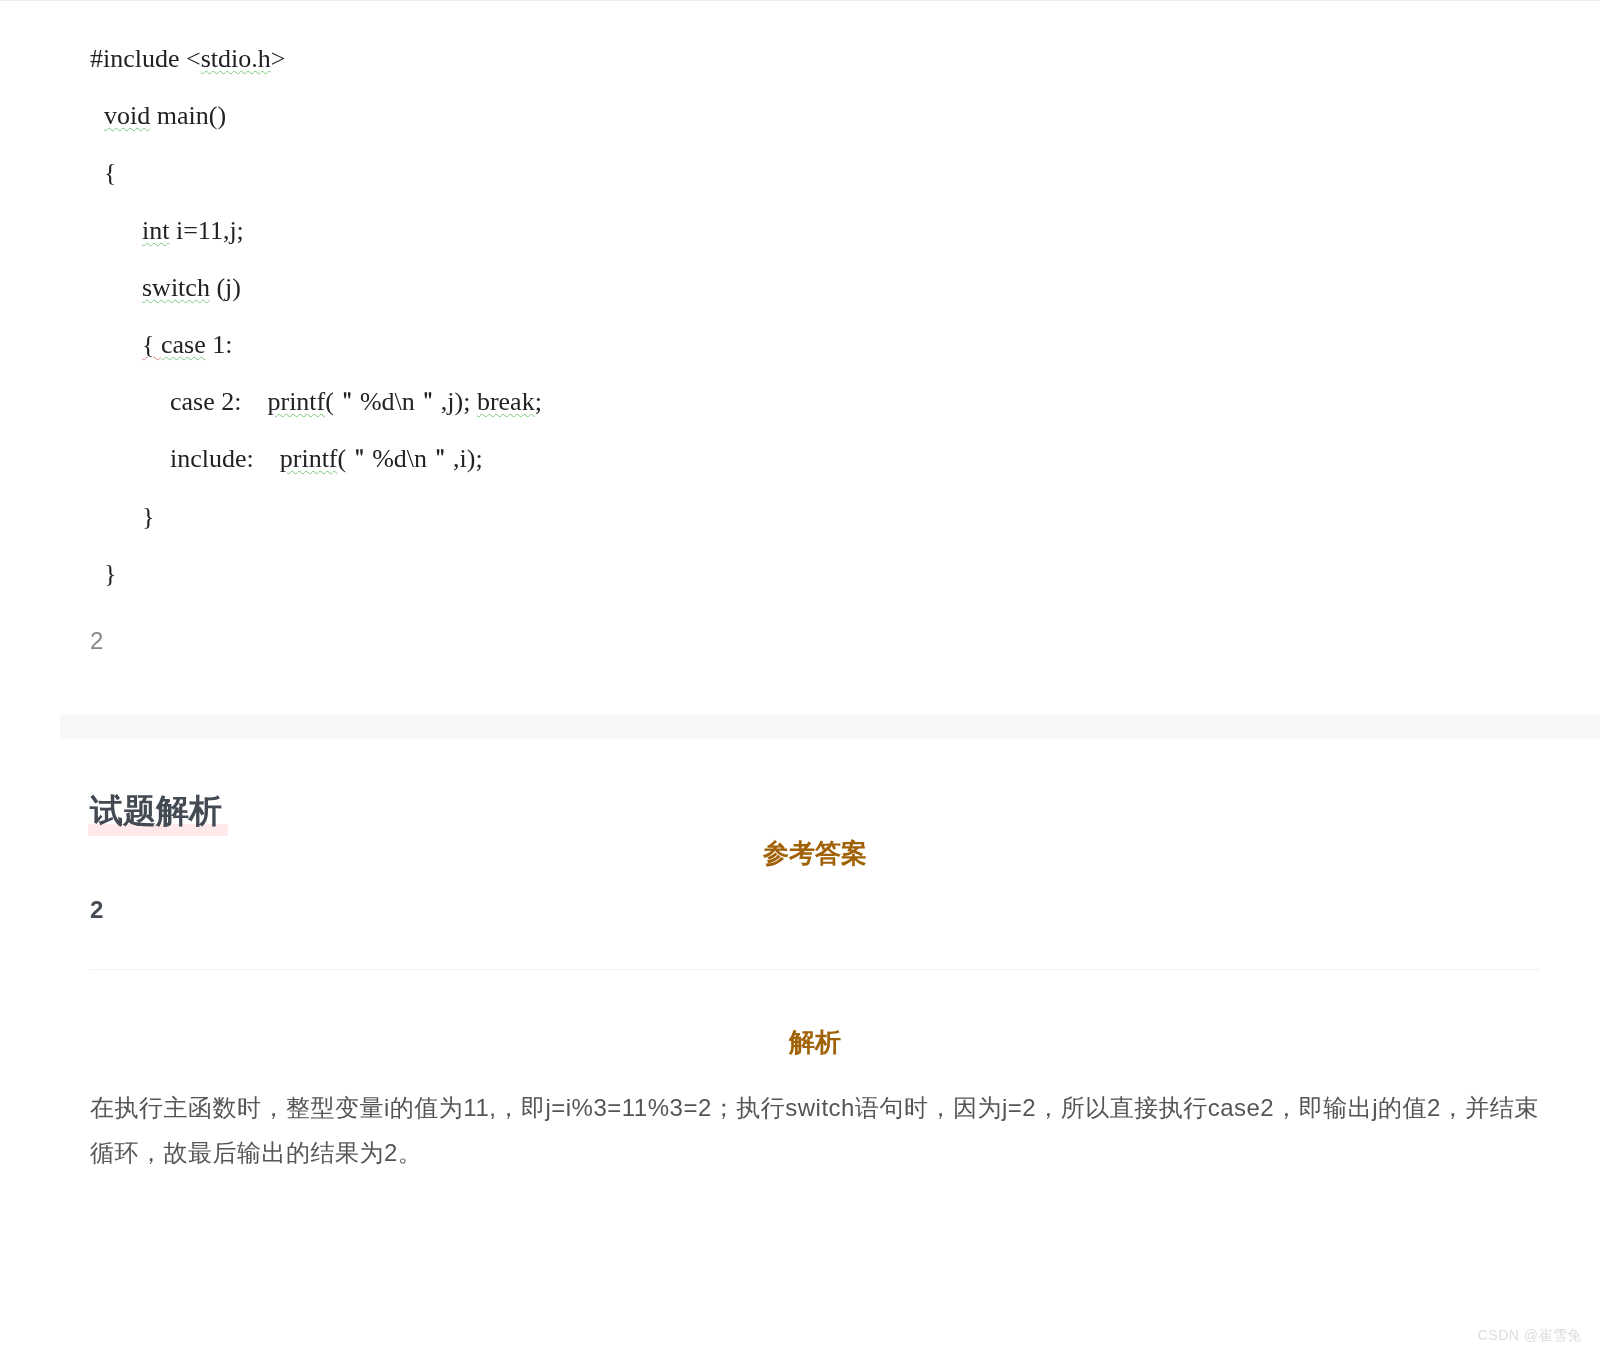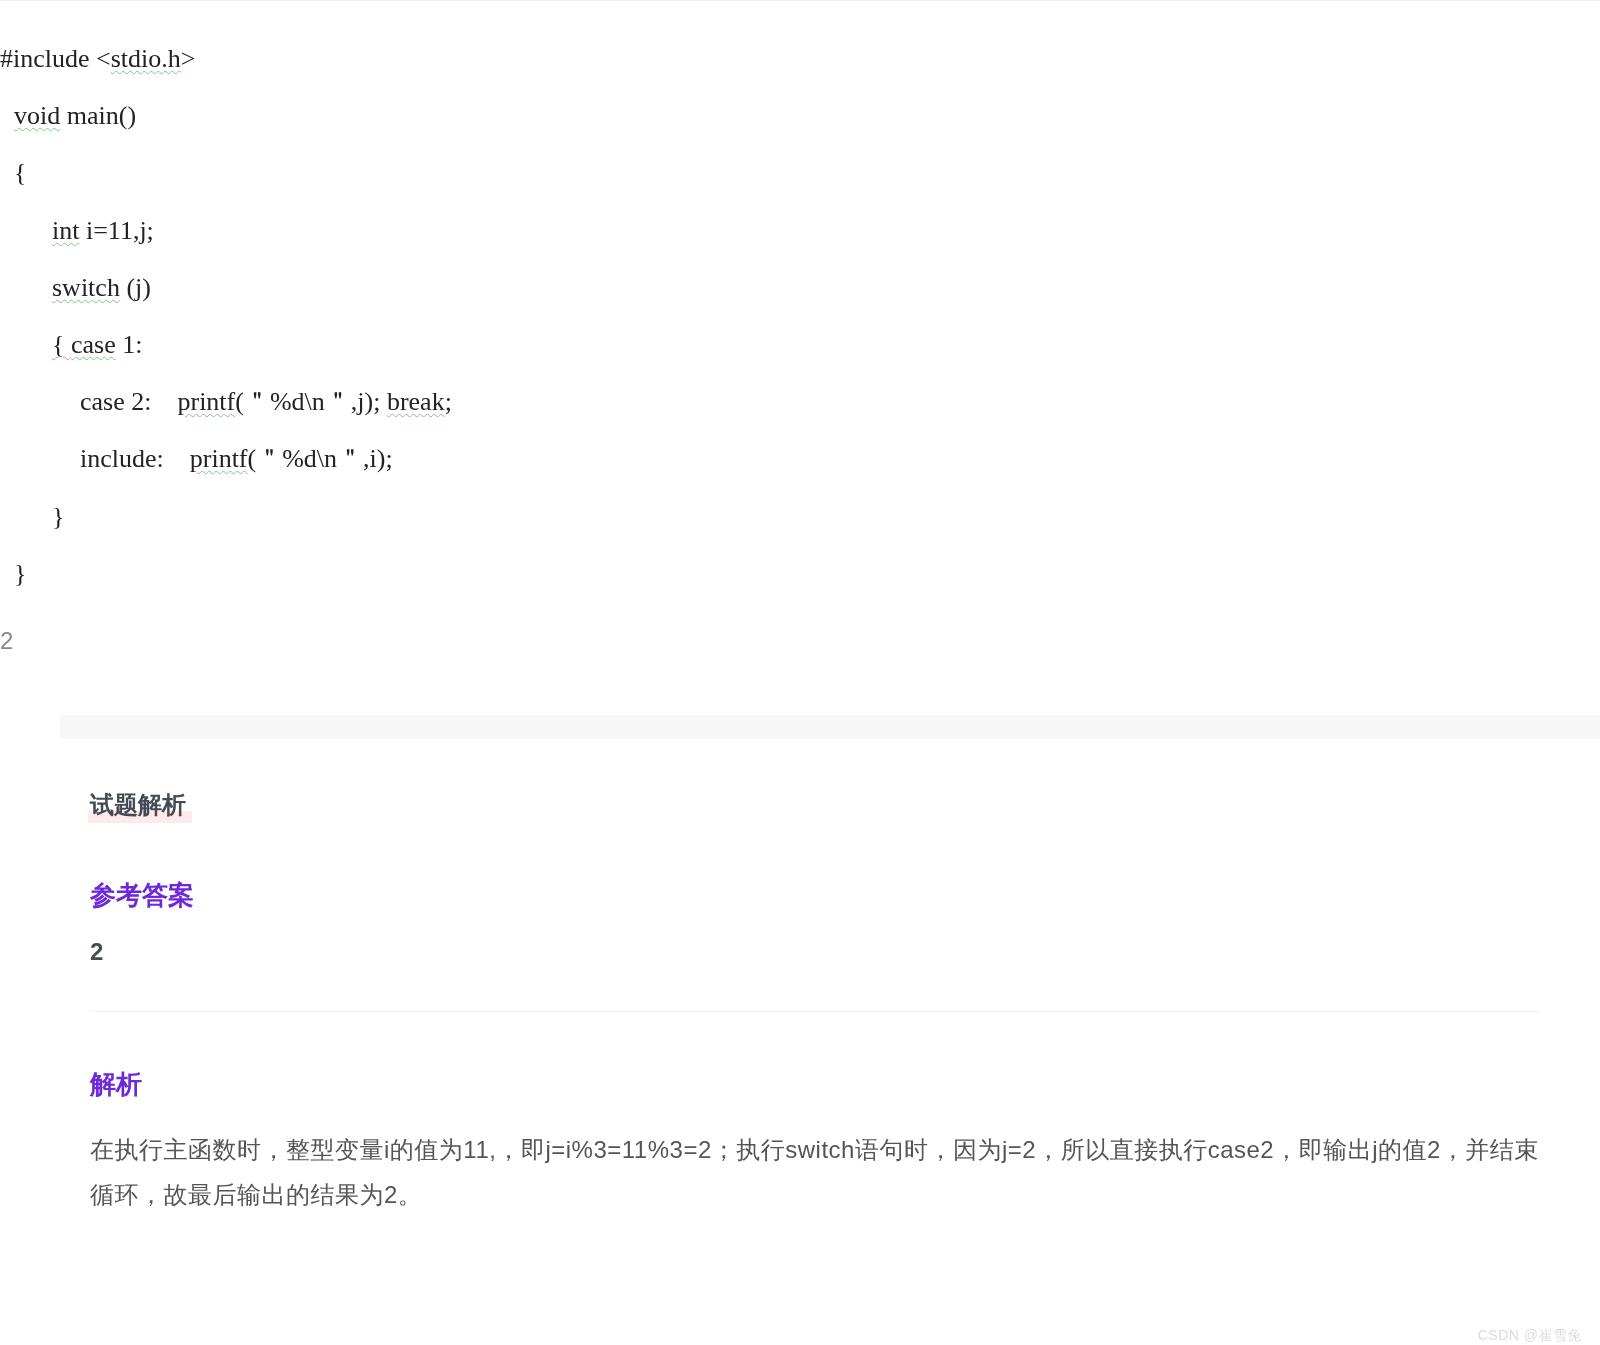--- a/index.html
+++ b/index.html
@@ -16,20 +16,21 @@
     }
     .top-rule {
       position: absolute;
       top: 0;
       left: 0;
       right: 0;
       border-top: 1px solid #eeeeee;
     }
     .question-container {
       background: #ffffff;
+      padding-left: 90px;
       padding-right: 40px;
       padding-bottom: 30px;
     }
     .code-block {
       font-family: "Times New Roman", Georgia, serif;
       font-size: 26px;
       color: #222;
       line-height: 2.2;
       padding-top: 10px;
       padding-bottom: 25px;
@@ -71,42 +72,42 @@
       margin-right: 0;
     }
     .analysis-container {
       padding-left: 90px;
       padding-right: 60px;
       padding-top: 50px;
       background: #ffffff;
     }
     .analysis-title {
       display: inline-block;
-      font-size: 24px;
+      font-size: 33px;
       font-weight: 700;
       color: #434a54;
       padding-bottom: 2px;
-      margin-bottom: 55px;
       position: relative;
     }
     .analysis-title::after {
       content: "";
       position: absolute;
       left: -2px;
       right: -6px;
       bottom: 0;
       height: 12px;
       background: #ffe9ea;
       z-index: -1;
     }
     .sub-heading {
       font-size: 26px;
       font-weight: 600;
-      color: #6d28d9;
+      color: #a16207;
       margin-bottom: 25px;
+      text-align: center;
     }
     .ref-answer-value {
       font-size: 24px;
       font-weight: 700;
       color: #464b53;
       margin-bottom: 55px;
       padding-bottom: 45px;
       border-bottom: 1px solid #f0f0f0;
     }
     .explanation-text {

